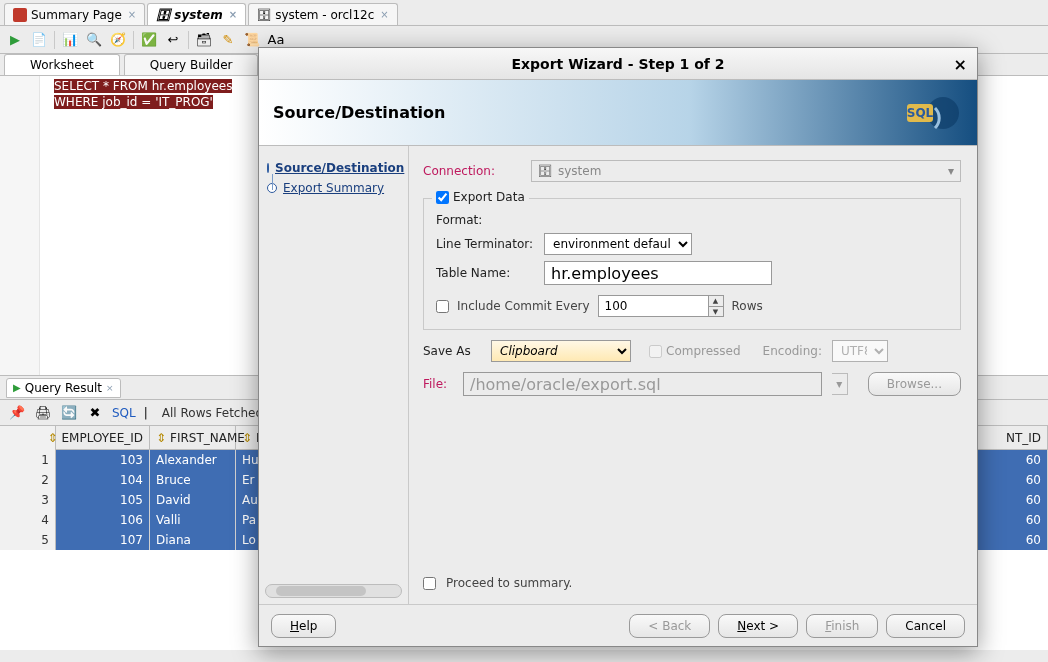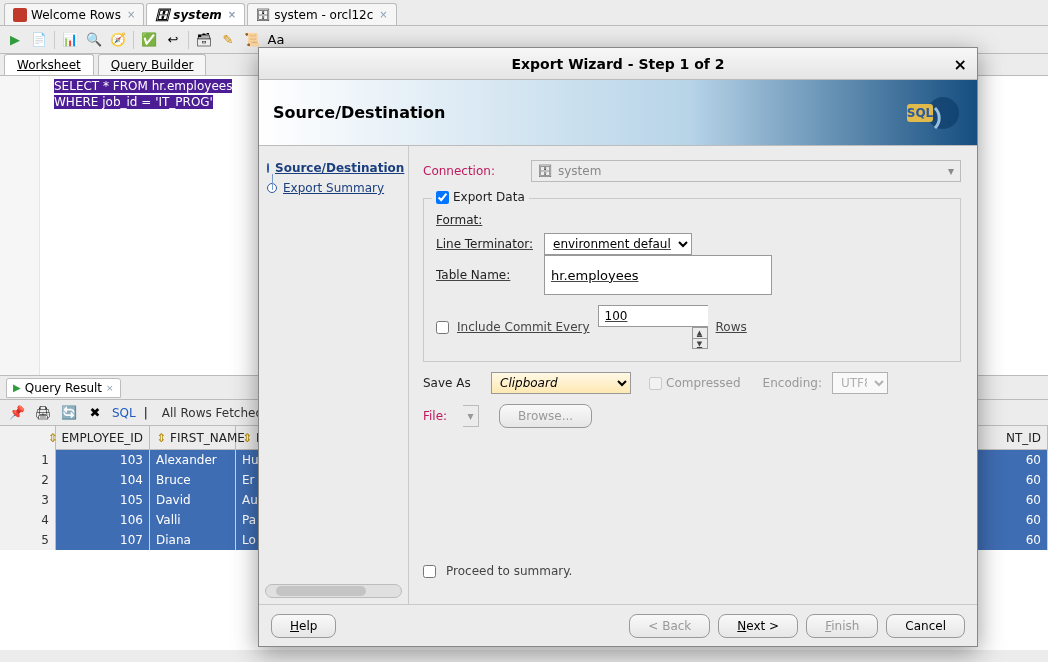--- a/index.html
+++ b/index.html
@@ -16,28 +16,28 @@
 
   
   .toolbar { display: flex; align-items: center; height: 28px; background: #ececec; border-bottom: 1px solid #bcbcbc; padding: 0 6px; gap: 6px; }
   .tb-btn { width: 18px; height: 18px; display: inline-flex; align-items: center; justify-content: center; cursor: pointer; font-size: 13px; }
   .tb-sep { width: 1px; height: 18px; background: #c9c9c9; }
   .play { color: #2e9c3a; }
   .pencil { color: #d18b00; }
 
   
   .ws-tabs { display: flex; align-items: flex-end; height: 22px; background: #ececec; border-bottom: 1px solid #bcbcbc; }
-  .ws-tab { padding: 3px 12px; border: 1px solid #bcbcbc; border-bottom: none; border-radius: 3px 3px 0 0; background: #f6f6f6; cursor: pointer; margin-left: 4px; font-size: 12px; text-decoration: underline; }
+  .ws-tab { padding: 3px 25px; border: 1px solid #bcbcbc; border-bottom: none; border-radius: 3px 3px 0 0; background: #f6f6f6; cursor: pointer; margin-left: 4px; font-size: 12px; }
   .ws-tab.active { background: #fff; }
 
   
   .editor-area { display: flex; height: 300px; background: #fff; border-bottom: 1px solid #bcbcbc; }
   .gutter { width: 40px; background: #f6f6f6; border-right: 1px solid #e5e5e5; }
   .editor { flex: 1; background: #fff; font-family: "DejaVu Sans Mono", monospace; font-size: 13px; padding-left: 14px; padding-top: 2px; line-height: 16px; }
-  .sql-sel { background: #4c1d95; color: #fff; display: inline; margin-top: 48px; }
+  .sql-sel { background: #7f1d1d; color: #fff; display: inline; margin-top: 48px; }
 
   
   .result-bar { display: flex; align-items: center; height: 24px; background: #ececec; border-bottom: 1px solid #bcbcbc; padding-left: 6px; gap: 6px; }
   .result-tab { display: flex; align-items: center; gap: 4px; padding: 2px 6px; border: 1px solid #bcbcbc; border-radius: 3px 3px 0 0; background: #fff; cursor: pointer; }
   .result-tab .play { font-size: 10px; }
   .result-tab .close-x { color: #8a9db1; font-size: 9px; }
 
   .result-tools { display: flex; align-items: center; height: 26px; background: #ececec; border-bottom: 1px solid #bcbcbc; padding-left: 8px; gap: 8px; }
   .pin { color: #b02020; }
   .sql-link { color: #1f5bbf; cursor: pointer; }
@@ -77,47 +77,47 @@
   .wiz-step.active .wiz-label { font-weight: bold; color: #1a3f7e; }
   .wiz-step .wiz-label { color: #1a3f7e; text-decoration: underline; }
   .wiz-scroll { position: absolute; left: 6px; right: 6px; bottom: 6px; height: 14px; background: #e0e0e0; border: 1px solid #bcbcbc; border-radius: 7px; }
   .wiz-scroll .thumb { position: absolute; left: 10px; top: 1px; width: 90px; height: 10px; background: #c4c4c4; border-radius: 5px; }
 
   .wiz-form { flex: 1; padding: 14px 16px 10px 14px; display: flex; flex-direction: column; gap: 10px; color: #444; }
   .form-row { display: flex; align-items: center; gap: 10px; }
   .form-row label.lab { width: 98px; color: #be185d; }
   .form-row label.lab.enabled { color: #222; }
   .sel { height: 22px; border: 1px solid #999; background: #fff; font-size: 12px; padding: 1px 4px; }
-  .txt { height: 40px; border: 1px solid #999; background: #fff; font-size: 13px; padding: 1px 6px; }
-  .fieldset { border: 1px solid #c9c9c9; padding: 10px 8px 12px 12px; position: relative; margin-top: 6px; text-decoration: underline; }
+  .txt { height: 24px; border: 1px solid #999; background: #fff; font-size: 16px; padding: 1px 6px; }
+  .fieldset { border: 1px solid #c9c9c9; padding: 10px 8px 12px 12px; position: relative; margin-top: 6px; }
   .fieldset .legend { position: absolute; top: -9px; left: 8px; background: #ececec; padding: 0 4px; display: flex; align-items: center; gap: 4px; color: #222; }
   .chk { width: 13px; height: 13px; }
   .rows-row { display: flex; align-items: center; gap: 8px; }
-  .spin { display: flex; align-items: flex-end; flex-direction: column; }
+  .spin { display: flex; align-items: flex-start; }
   .spin input { width: 110px; height: 22px; border: 1px solid #999; border-right: none; padding: 1px 6px; }
   .spin .arrows { width: 16px; height: 22px; border: 1px solid #999; display: flex; flex-direction: column; }
   .spin .arrows div { flex: 1; font-size: 7px; text-align: center; cursor: pointer; border-bottom: 1px solid #999; line-height: 10px; }
   .spin .arrows div:last-child { border-bottom: none; }
   .disabled-label { color: #999; }
   .saveas-sel { background: linear-gradient(#fff8e6, #ffe9b3); font-style: italic; }
 
   .modal-footer { height: 42px; border-top: 1px solid #c9c9c9; display: flex; align-items: center; padding: 0 12px; gap: 8px; }
   .btn { height: 24px; padding: 0 18px; border: 1px solid #9a9a9a; background: linear-gradient(#f9f9f9, #e6e6e6); border-radius: 8px; cursor: pointer; font-size: 12px; }
   .btn:disabled { color: #999; cursor: default; }
   .footer-spacer { flex: 1; }
   .primary { font-weight: normal; }
   .u { text-decoration: underline; }
 </style>
 </head>
 <body>
 
 <div class="tabs-row">
   <div class="tab">
     <span class="tab-icon red"></span>
-    <span>Welcome Rows</span>
+    <span>Summary Page</span>
     <span class="close-x">×</span>
   </div>
   <div class="tab active">
     <span class="tab-icon db"></span>
     <span>system</span>
     <span class="close-x">×</span>
   </div>
   <div class="tab">
     <span class="tab-icon db"></span>
     <span>system - orcl12c</span>
@@ -283,21 +283,21 @@
 
         <div class="form-row" style="margin-top:4px">
           <label class="lab enabled">Format:</label>
         </div>
         <div class="form-row" style="margin-top:6px">
           <label class="lab enabled">Line Terminator:</label>
           <select class="sel" style="width:148px">
             <option>environment default</option>
           </select>
         </div>
-        <div class="form-row" style="margin-top:0">
+        <div class="form-row" style="margin-top:6px">
           <label class="lab enabled">Table Name:</label>
           <input class="txt" style="width: 228px;" value="hr.employees">
         </div>
         <div class="rows-row" style="margin-top:10px">
           <input type="checkbox" class="chk" style="">
           <span>Include Commit Every</span>
           <div class="spin">
             <input value="100" style="">
             <div class="arrows">
                 <div>▲</div>
@@ -318,27 +318,28 @@
           <span>Compressed</span>
         </label>
         <span class="disabled-label" style="margin-left:12px">Encoding:</span>
         <select class="sel" style="width:56px;color:#999" disabled="">
           <option>UTF8</option>
         </select>
       </div>
 
       <div class="form-row">
         <label class="lab" style="width:30px">File:</label>
+        <input class="txt" style="flex: 1 1 0%; color: rgb(153, 153, 153); background: rgb(236, 236, 236);" disabled="" value="/home/oracle/export.sql">
         <span style="width:16px;height:22px;border:1px solid #bbb;border-left:none;display:flex;align-items:center;justify-content:center;color:#999">▾</span>
         <button class="btn" disabled="" style="margin-left:10px">Browse...</button>
       </div>
 
       <div style="flex:1"></div>
 
-      <div class="form-row" style="margin-bottom:16px">
+      <div class="form-row" style="margin-bottom:4px">
         <input type="checkbox" class="chk" style="">
         <span>Proceed to summary.</span>
       </div>
     </div>
   </div>
 
   <div class="modal-footer">
     <button class="btn"><span class="u">H</span><span>elp</span></button>
     <div class="footer-spacer"></div>
     <button class="btn" disabled="">&lt; Back</button>

